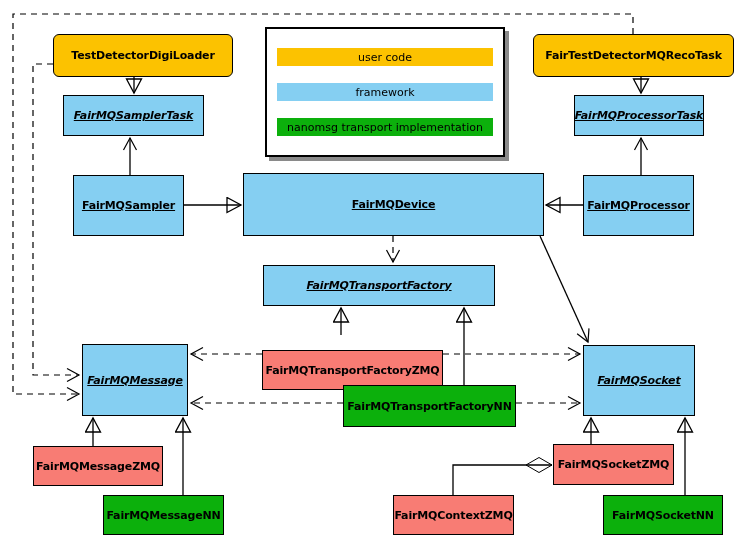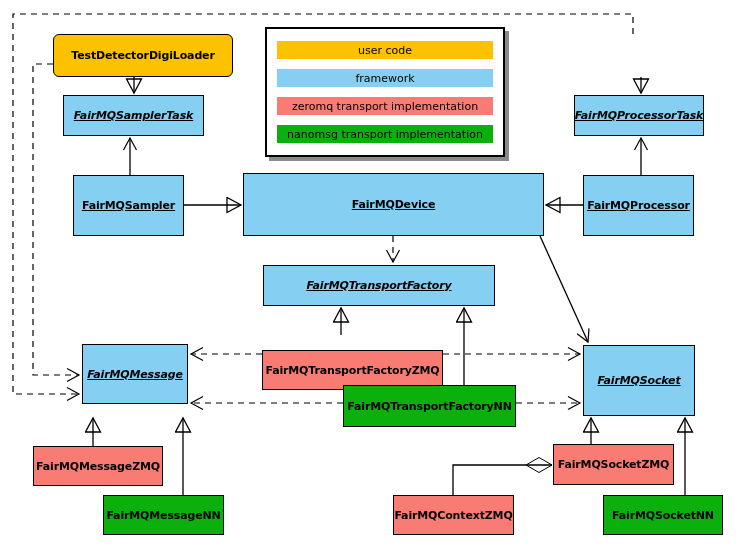--- a/index.html
+++ b/index.html
@@ -84,39 +84,39 @@
     <path class="dashed" d="M516,403 L580,403" marker-end="url(#vee)"></path>
     <path class="dashed" d="M633,34 L633,14 L13,14 L13,394 L79,394" marker-end="url(#vee)"></path>
     <path class="dashed" d="M53,64 L33,64 L33,375 L79,375" marker-end="url(#vee)"></path>
 
     <path class="solid" d="M453,495 L453,465 L552,465" marker-end="url(#dia)"></path>
   </svg>
 
   <div id="legend">
     <div class="legend-item user_code">user code</div>
     <div class="legend-item framework">framework</div>
-    <div class="legend-item zeromq">zeromq transport implementation</div>
     <div class="legend-item nanomsg">nanomsg transport implementation</div>
   </div>
 
   <div class="node user_code" style="left:53px;top:34px;width:180px;height:43px">TestDetectorDigiLoader</div>
+  <div class="node user_code" style="left:533px;top:34px;width:201px;height:43px">FairTestDetectorMQRecoTask</div>
 
   <div class="node framework abstract" style="left:63px;top:95px;width:141px;height:41px">FairMQSamplerTask</div>
   <div class="node framework abstract" style="left:574px;top:95px;width:130px;height:41px">FairMQProcessorTask</div>
 
   <div class="node framework" style="left:73px;top:175px;width:111px;height:61px">FairMQSampler</div>
   <div class="node framework" style="left:243px;top:173px;width:301px;height:63px">FairMQDevice</div>
   <div class="node framework" style="left:583px;top:175px;width:111px;height:61px">FairMQProcessor</div>
 
   <div class="node framework abstract" style="left:263px;top:265px;width:232px;height:41px">FairMQTransportFactory</div>
 
   <div class="node zeromq" style="left:262px;top:350px;width:181px;height:40px">FairMQTransportFactoryZMQ</div>
   <div class="node nanomsg" style="left:343px;top:385px;width:173px;height:42px">FairMQTransportFactoryNN</div>
 
-  <div class="node framework abstract" style="left:82px;top:344px;width:106px;height:60px">FairMQMessage</div>
+  <div class="node framework abstract" style="left:82px;top:344px;width:106px;height:72px">FairMQMessage</div>
   <div class="node framework abstract" style="left:583px;top:345px;width:112px;height:71px">FairMQSocket</div>
 
   <div class="node zeromq" style="left:33px;top:446px;width:130px;height:40px">FairMQMessageZMQ</div>
   <div class="node nanomsg" style="left:103px;top:495px;width:121px;height:40px">FairMQMessageNN</div>
 
   <div class="node zeromq" style="left:393px;top:495px;width:121px;height:40px">FairMQContextZMQ</div>
   <div class="node zeromq" style="left:553px;top:444px;width:121px;height:41px">FairMQSocketZMQ</div>
   <div class="node nanomsg" style="left:603px;top:495px;width:120px;height:40px">FairMQSocketNN</div>
 
 </div>

